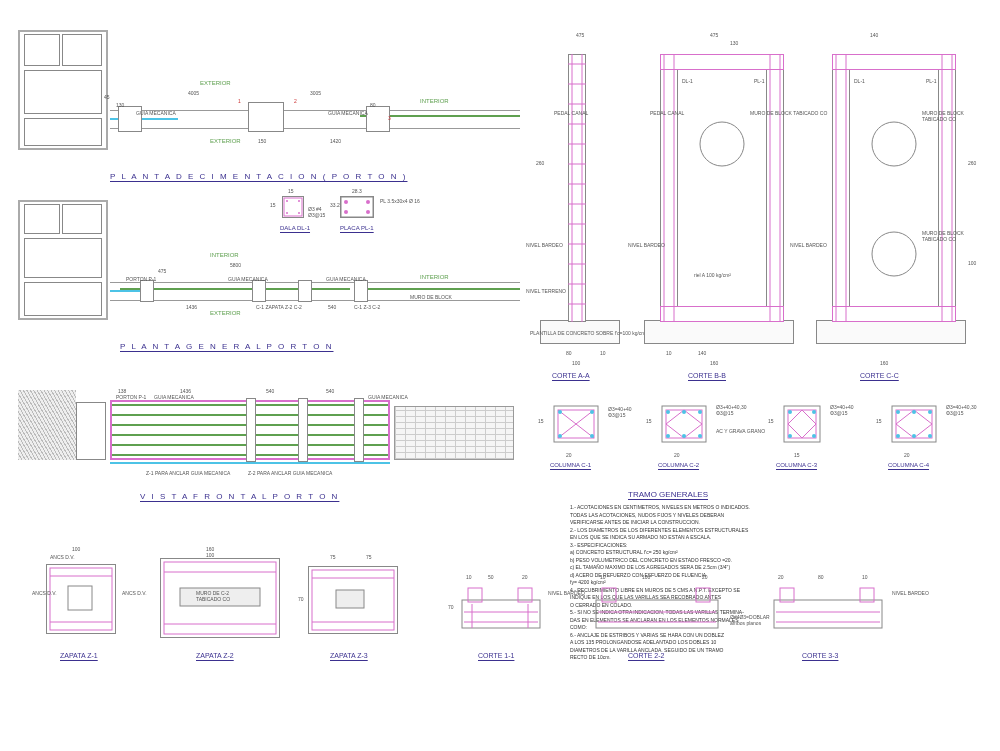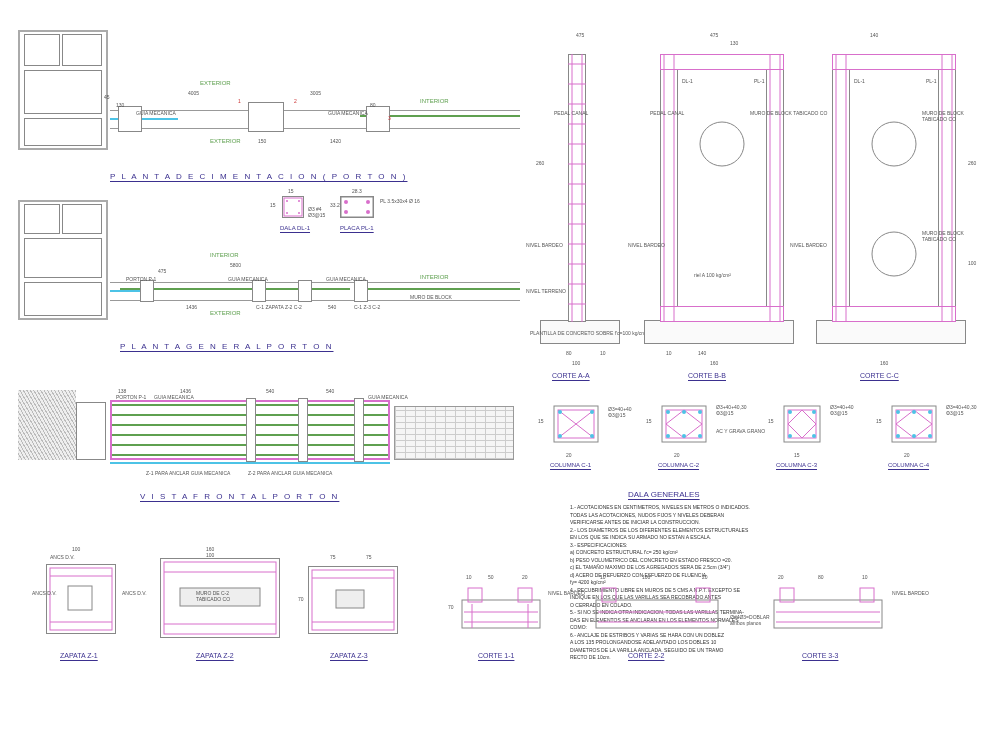--- a/index.html
+++ b/index.html
@@ -332,21 +332,21 @@
       <circle cx="44" cy="34" r="2" fill="#4cc3e6"></circle>
     <circle cx="28" cy="10" r="2" fill="#4cc3e6"></circle>
       <circle cx="28" cy="34" r="2" fill="#4cc3e6"></circle>
   </svg>
   <div class="dim" style="left:936px; top:394px; white-space:pre;">Ø3=40+40,30
 Φ3@15</div>
   <div class="dim" style="left:866px; top:408px;">15</div>
   <div class="dim" style="left:894px; top:442px;">20</div>
   <div class="sub" style="left:878px; top:452px; font-size:6px;">COLUMNA C-4</div>
 
-  <div class="note-title" style="left:618px; top:480px;">DALA GENERALES</div>
+  <div class="note-title" style="left:618px; top:480px;">TRAMO GENERALES</div>
   <div class="note-body" style="left:560px; top:494px; white-space:pre-line;">1.-  ACOTACIONES EN CENTIMETROS, NIVELES EN METROS O INDICADOS.
       TODAS LAS ACOTACIONES, NUDOS FIJOS Y NIVELES DEBERAN
       VERIFICARSE ANTES DE INICIAR LA CONSTRUCCION.
 2.-  LOS DIAMETROS DE LOS DIFERENTES ELEMENTOS ESTRUCTURALES
       EN LOS QUE SE INDICA SU ARMADO NO ESTAN A ESCALA.
 3.-  ESPECIFICACIONES:
       a) CONCRETO ESTRUCTURAL f'c= 250 kg/cm²
       b) PESO VOLUMETRICO DEL CONCRETO EN ESTADO FRESCO =20.
       c) EL TAMAÑO MAXIMO DE LOS AGREGADOS SERA DE 2.5cm (3/4")
       d) ACERO DE REFUERZO CON ESFUERZO DE FLUENCIA

